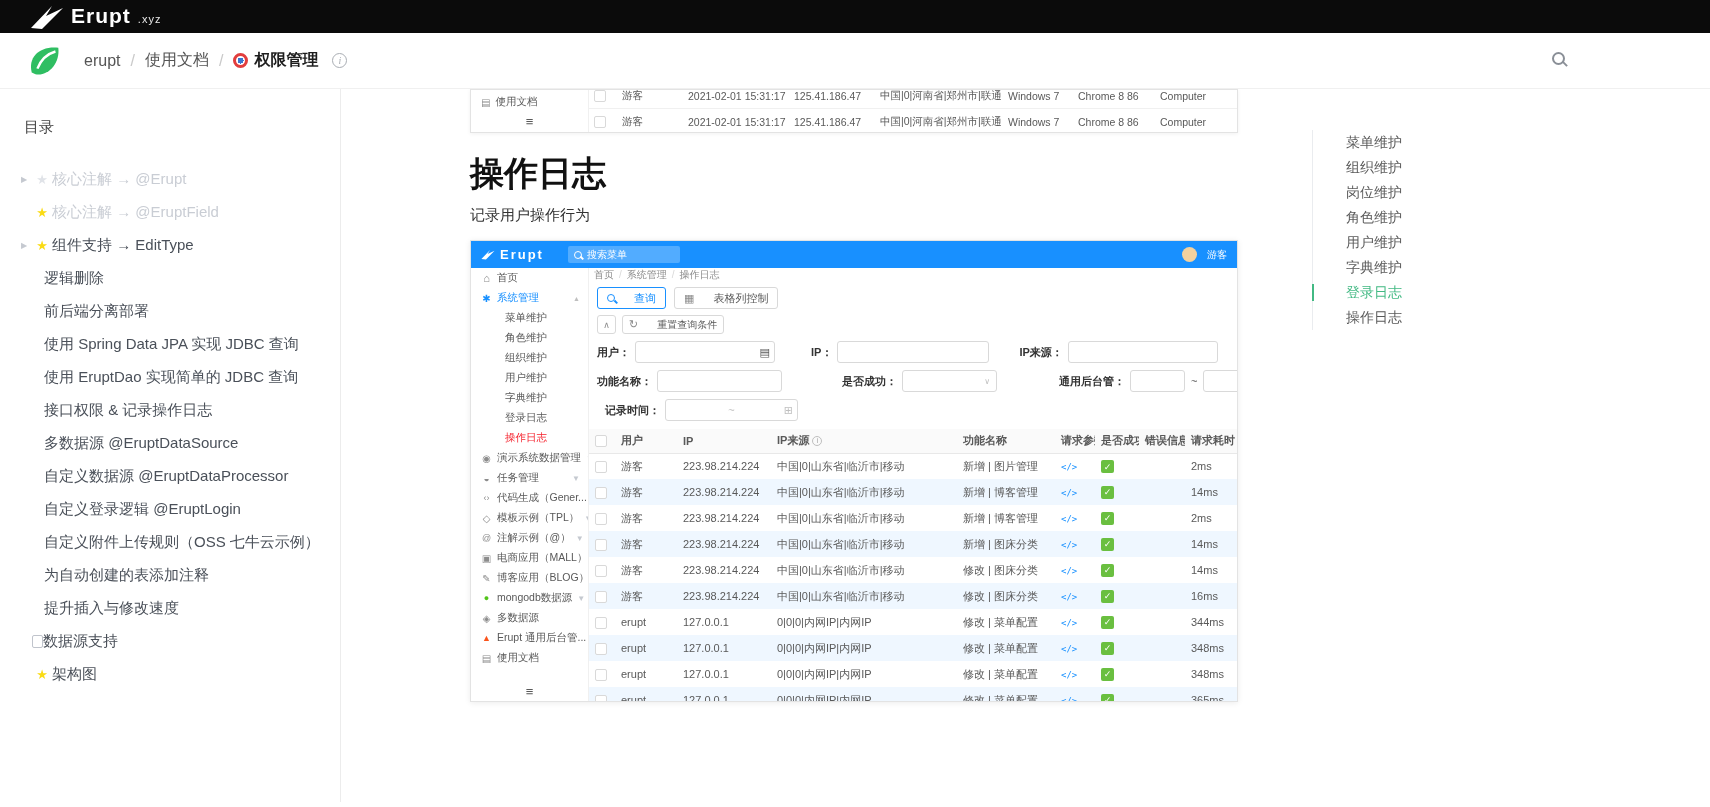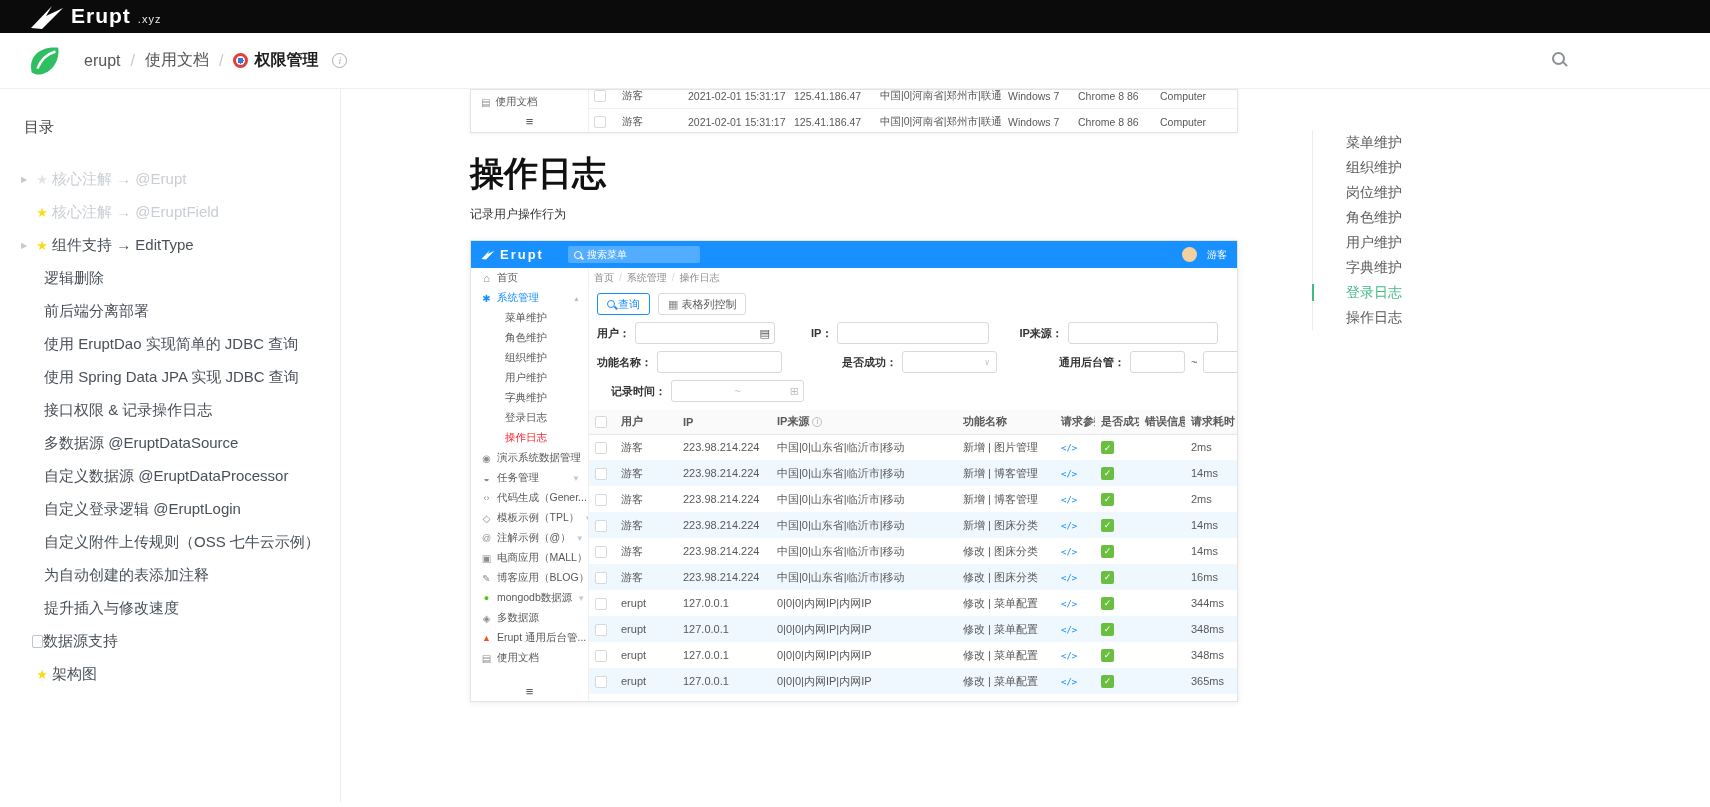--- a/index.html
+++ b/index.html
@@ -54,21 +54,21 @@
   
   .toc{position:absolute;left:1312px;top:130px;width:280px;border-left:1px solid #eaecef}
   .toc-item{position:relative;line-height:25px;padding-left:33px;font-size:14px;color:#595959;
     cursor:pointer;white-space:nowrap}
   .toc-item.active{color:#42b983}
   .toc-item.active::before{content:"";position:absolute;left:-1px;top:4px;width:2px;height:17px;background:#42b983}
 
   
   .main{position:absolute;left:470px;top:89px;width:768px;height:718px}
   .page-title{position:absolute;top:62px;left:0;font-size:34px;font-weight:700;color:#111}
-  .page-intro{position:absolute;top:117px;left:0;font-size:12px;color:#333}
+  .page-intro{position:absolute;top:117px;left:0;font-size:15px;color:#333}
 
   
   .ic{display:inline-flex;align-items:center;justify-content:center;font-style:normal;flex:none}
   .ic[data-icon="none"]{visibility:hidden}
   .ic[data-icon="star"]::before{content:"★";color:#fadb14;font-size:13px}
   .ic[data-icon="star-muted"]::before{content:"★";color:#e0e3e8;font-size:13px}
   .ic[data-icon="caret-right"]::before{content:"▶";font-size:8px;color:#c5c9d0}
   .ic[data-icon="caret-down"]::before{content:"▼";font-size:8px;color:#c5c9d0}
   .ic[data-icon="caret-up"]::before{content:"▲";font-size:7px;color:#bfbfbf}
   .ic[data-icon="book"]{width:14px;height:12px;background:#ffd666;border:1px solid #ecb640;border-radius:2px}
@@ -108,41 +108,41 @@
     border-bottom:1px solid #f0f0f0}
   .frag-table tr.partial td{border-top:1px solid #f0f0f0}
 
   
   .shot{position:absolute;top:151px;left:0;width:768px;height:462px;background:#fff;
     border:1px solid #e3e3e3;box-shadow:0 1px 6px rgba(0,0,0,.08);display:flex;flex-direction:column;
     font-size:11px;color:#595959}
   .shot-header{height:27px;flex:none;background:#1890ff;display:flex;align-items:center;
     color:#fff;padding:0 10px;gap:10px}
   .shot-brand{display:flex;align-items:center;gap:5px;font-size:13px;font-weight:700;letter-spacing:2px}
-  .shot-search{margin-left:14px;width:132px;height:17px;border-radius:2px;background:rgba(255,255,255,.25);
+  .shot-search{margin-left:14px;width:112px;height:17px;border-radius:2px;background:rgba(255,255,255,.25);
     display:flex;align-items:center;gap:5px;padding:0 6px;font-size:10px;color:#fff;cursor:text}
   .shot-hicons{margin-left:auto;display:flex;align-items:center;gap:11px;color:#fff}
   .avatar{width:15px;height:15px;border-radius:50%;background:#f3d19e;display:inline-block}
   .shot-user{font-size:10px}
   .shot-body{flex:1;display:flex;min-height:0}
   .shot-side{width:118px;flex:none;border-right:1px solid #f0f0f0;display:flex;flex-direction:column;overflow:hidden}
   .sm-item{height:20px;flex:none;display:flex;align-items:center;gap:5px;padding:0 8px 0 10px;
     font-size:10.5px;color:#595959;cursor:pointer;white-space:nowrap;overflow:hidden}
   .sm-item .slot-icon{width:11px;color:#8c8c8c}
   .sm-item .slot-caret{margin-left:auto}
   .sm-item.sub{padding-left:18px}
   .sm-item.active{color:#f5222d}
   .sm-item.open{color:#1890ff}
   .sm-item.open .slot-icon::before{color:#1890ff}
   .sm-burger{margin-top:auto;height:20px;display:flex;align-items:center;justify-content:center;color:#595959}
   .shot-main{flex:1;min-width:0;display:flex;flex-direction:column;overflow:hidden}
   .sm-crumbs{height:20px;display:flex;align-items:center;padding-left:5px;font-size:10px;color:#8c8c8c}
   .sm-crumbs span+span::before{content:"/";margin:0 5px;color:#d9d9d9}
   .bar1{display:flex;gap:8px;padding:5px 8px 2px}
-  .btn{display:inline-flex;align-items:center;gap:3px;height:22px;padding:0 9px;font-size:11px;
+  .btn{display:inline-flex;align-items:center;gap:19px;height:22px;padding:0 9px;font-size:11px;
     color:#595959;background:#fff;border:1px solid #d9d9d9;border-radius:3px;cursor:pointer;white-space:nowrap}
   .btn.primary{border-color:#1890ff;color:#1890ff}
   .bar2{display:flex;gap:6px;padding:4px 8px 2px}
   .btn.sm{height:19px;padding:0 6px;font-size:10px}
   .btn.sq{width:19px;padding:0;justify-content:center}
   .filters{padding:5px 8px 8px;display:flex;flex-direction:column;gap:7px}
   .f-row{display:flex;align-items:center}
   .f-item{display:flex;align-items:center}
   .f-item label{font-size:11px;font-weight:700;color:#333;white-space:nowrap;margin-right:5px}
   .inp{height:22px;border:1px solid #d9d9d9;border-radius:3px;background:#fff;position:relative;
@@ -233,25 +233,25 @@
           <li class="side-item sub">
 
           <span class="side-label">逻辑删除</span>
         </li>
           <li class="side-item sub">
 
           <span class="side-label">前后端分离部署</span>
         </li>
           <li class="side-item sub">
 
+          <span class="side-label">使用 Spring Data JPA 实现 JDBC 查询</span>
+        </li>
+          <li class="side-item sub">
+
           <span class="side-label">使用 EruptDao 实现简单的 JDBC 查询</span>
-        </li>
-          <li class="side-item sub">
-
-          <span class="side-label">使用 Spring Data JPA 实现 JDBC 查询</span>
         </li>
           <li class="side-item sub">
 
           <span class="side-label">接口权限 &amp; 记录操作日志</span>
         </li>
           <li class="side-item sub">
 
           <span class="side-label">多数据源 @EruptDataSource</span>
         </li>
           <li class="side-item sub">
@@ -485,20 +485,29 @@
           <div class="bar1">
             <span class="btn primary">
               <span class="mag"></span>
               <span>查询</span>
             </span>
             <span class="btn">
               <span class="ic" data-icon="grid"></span>
               <span>表格列控制</span>
             </span>
           </div>
+          <div class="bar2">
+            <span class="btn sm sq">
+                <span class="ic" data-icon="collapse"></span>
+              </span>
+            <span class="btn sm">
+              <span class="ic" data-icon="refresh"></span>
+              <span>重置查询条件</span>
+            </span>
+          </div>
           <div class="filters">
             <div class="f-row">
               <div class="f-item" style="margin-left:0">
                 <label>用户：</label>
                 <span class="inp" style="width:140px">
                     <span class="suffix ic" data-icon="choose"></span>
                   </span>
               </div>
               <div class="f-item" style="margin-left:36px">
                 <label>IP：</label>
@@ -521,21 +530,21 @@
                   </span>
               </div>
               <div class="f-item" style="margin-left:62px">
                 <label>通用后台管：</label>
                 <span class="inp" style="width:55px"></span>
                 <span class="rsep">~</span>
                 <span class="inp" style="width:63px"></span>
               </div>
             </div>
             <div class="f-row">
-              <div class="f-item" style="margin-left:14px">
+              <div class="f-item" style="margin-left:8px">
                 <label>记录时间：</label>
                 <span class="inp" style="width:133px">
                   <span class="tilde">~</span>
                   <span class="suffix ic" data-icon="calendar"></span>
                 </span>
               </div>
             </div>
           </div>
           <table class="op-table">
             <colgroup>

